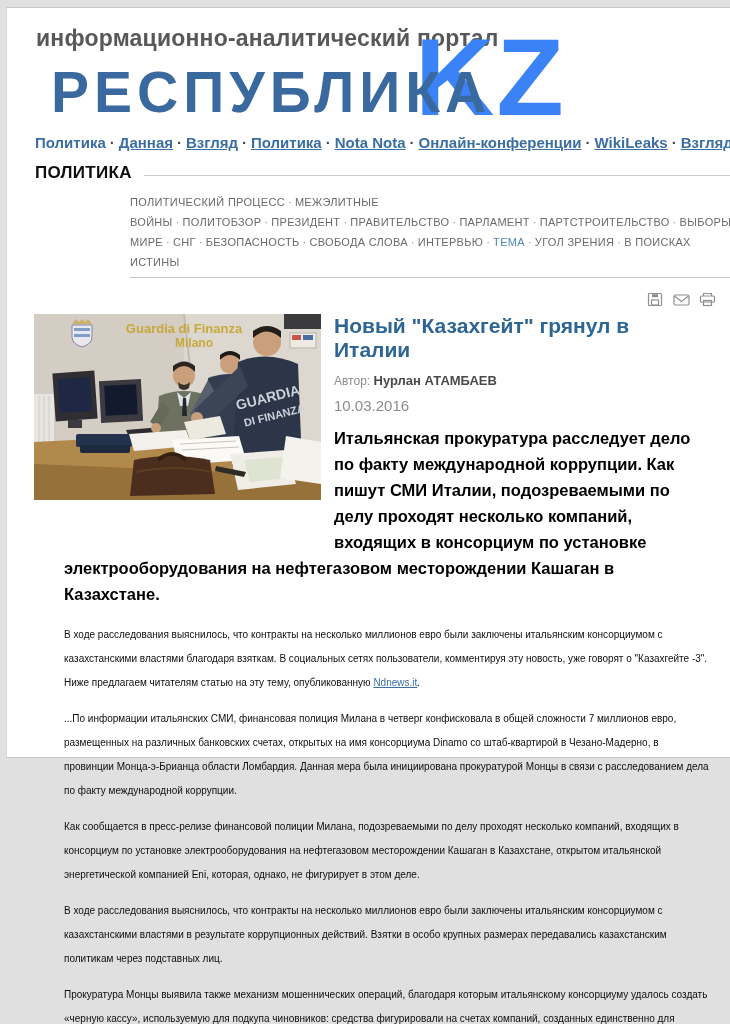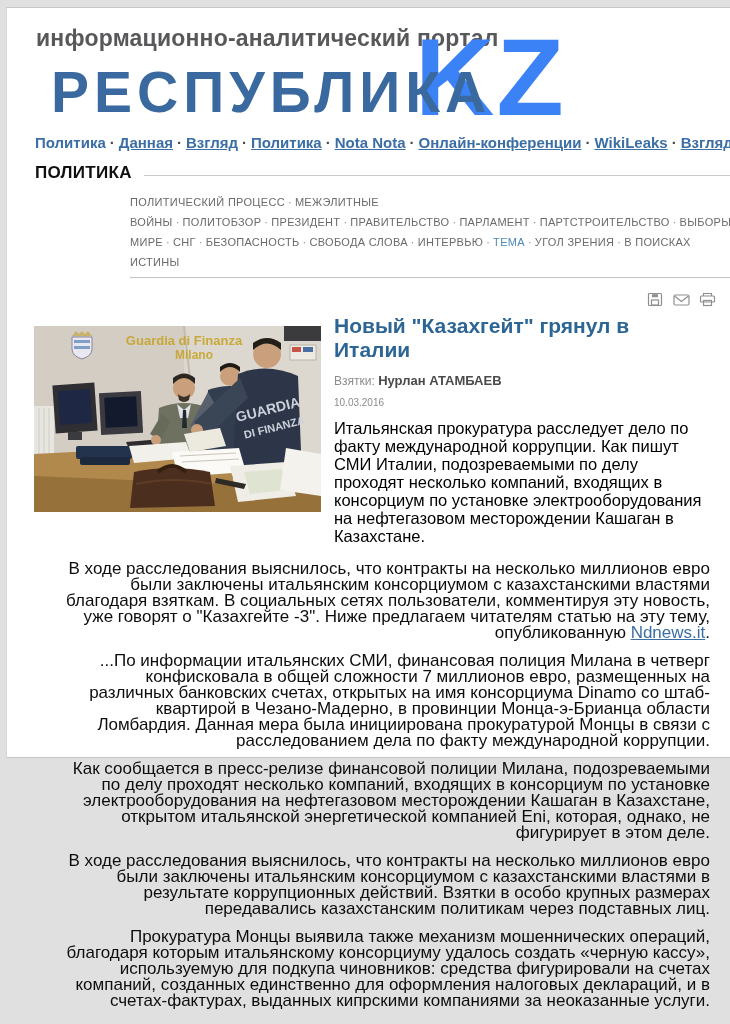--- a/index.html
+++ b/index.html
@@ -41,29 +41,29 @@
   .subnav a { color:#6a6a6a; text-decoration:none; cursor:pointer;margin-top:48px; }
   .subnav a.active { color:#4e87b9; }
   .subnav .sep { margin:0 3px; color:#8d8d8d; }
   .subnav-rule { border:none; border-top:1px solid #c4c4c4; margin:5px 0 0 95px; }
   
   .article { margin-top:14px; }
   .actions { display:flex; justify-content:flex-end; gap:9px; padding-right:14px; height:16px; }
   .action { display:block; width:17px; height:15px; cursor:pointer; }
   .flow { margin:6px 20px 0 29px; }
   .photo {
-    float:left; width:287px; height:186px; margin:12px 13px 38px -30px;
+    float:left; width:287px; height:186px; margin:0 13px 38px -30px;
     background:#737373; overflow:hidden;
   }
   .title { font-size:21px; line-height:24px; font-weight:bold; color:#2d6695; margin:0 0 11px; }
   .meta { font-size:12px; color:#8c8c8c; margin:0 0 9px; }
   .meta .author { color:#4a4a4a; font-weight:bold; font-size:13px; }
-  .date { font-size:10px; color:#8c8c8c; margin:0 0 11px; }
-  .lead { font-size:16.5px; line-height:18px; font-weight:normal; color:#000; margin:0 0 16px; }
-  p.body { font-size:17px; line-height:16px; color:#0d0d0d; margin:0 0 12px;text-align:right; }
+  .date { font-size:15px; color:#8c8c8c; margin:0 0 11px; }
+  .lead { font-size:16.5px; line-height:26px; font-weight:bold; color:#000; margin:0 0 16px; }
+  p.body { font-size:10px; line-height:24px; color:#0d0d0d; margin:0 0 12px; }
   p.body a { color:#3a6ea5; text-decoration:underline; cursor:pointer; }
   .icon-stroke { stroke:#8f8f8f; fill:none; stroke-width:1.2; }
   .icon-fill { fill:#8f8f8f; }
 </style>
 </head>
 <body>
 
 <div class="card">
 
   <header>
@@ -205,21 +205,21 @@
           </g>
           <path d="M182,152 L212,158 L210,163 L181,157 Z" fill="#2e2a26"></path>
 
           <path d="M252,122 L287,128 L287,170 L246,164 Z" fill="#f4f2ec"></path>
         </svg>
       </div>
 
       <h3 class="title">Новый "Казахгейт" грянул в Италии</h3>
 
       <div class="meta">
-        <span>Взятки:</span>
+        <span>Автор:</span>
         <span class="author">Нурлан АТАМБАЕВ</span>
       </div>
       <div class="date">10.03.2016</div>
 
       <p class="lead">Итальянская прокуратура расследует дело по факту международной коррупции. Как пишут СМИ Италии, подозреваемыми по делу проходят несколько компаний, входящих в консорциум по установке электрооборудования на нефтегазовом месторождении Кашаган в Казахстане.</p>
 
       <p class="body"><span>В ходе расследования выяснилось, что контракты на несколько миллионов евро были заключены итальянским консорциумом с казахстанскими властями благодаря взяткам. В социальных сетях пользователи, комментируя эту новость, уже говорят о "Казахгейте -3". Ниже предлагаем читателям статью на эту тему, опубликованную </span><a>Ndnews.it</a><span>.</span></p>
 
       <p class="body">...По информации итальянских СМИ, финансовая полиция Милана в четверг конфисковала в общей сложности 7 миллионов евро, размещенных на различных банковских счетах, открытых на имя консорциума Dinamo со штаб-квартирой в Чезано-Мадерно, в провинции Монца-э-Брианца области Ломбардия. Данная мера была инициирована прокуратурой Монцы в связи с расследованием дела по факту международной коррупции.</p>
       <p class="body">Как сообщается в пресс-релизе финансовой полиции Милана, подозреваемыми по делу проходят несколько компаний, входящих в консорциум по установке электрооборудования на нефтегазовом месторождении Кашаган в Казахстане, открытом итальянской энергетической компанией Eni, которая, однако, не фигурирует в этом деле.</p>

